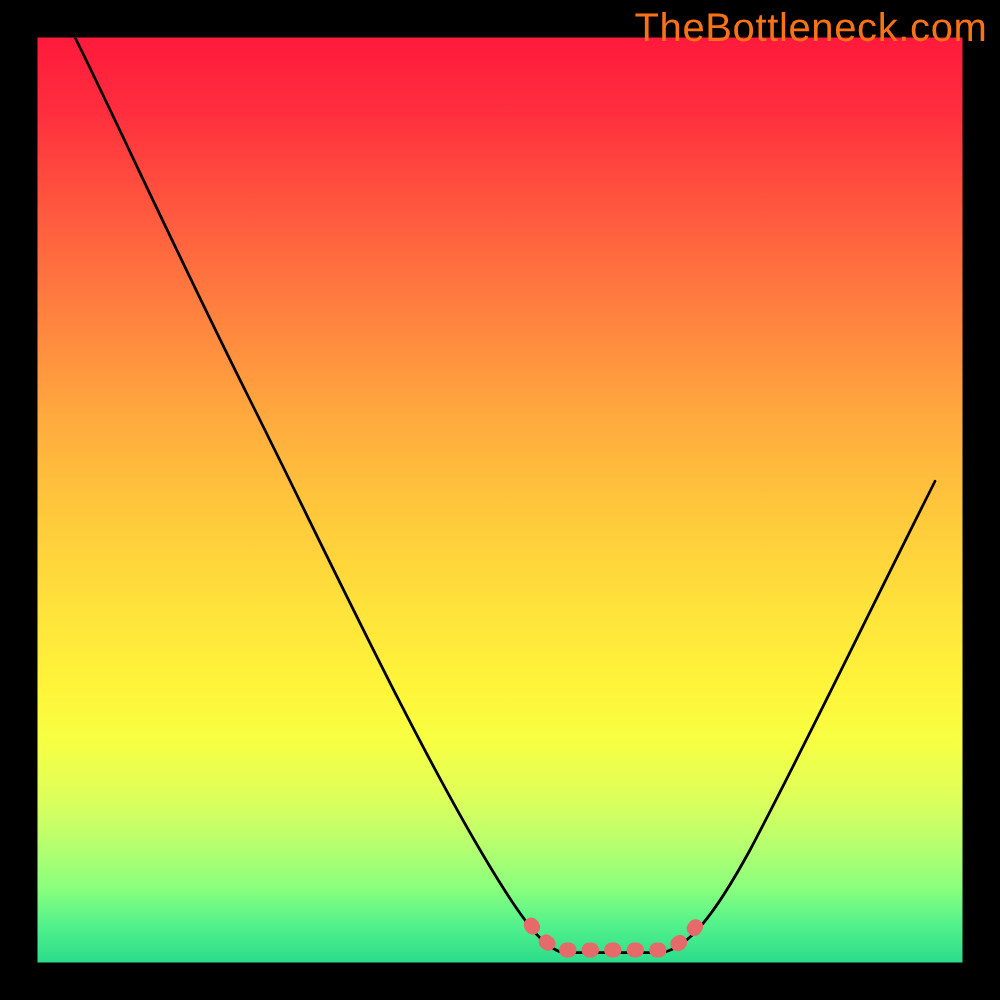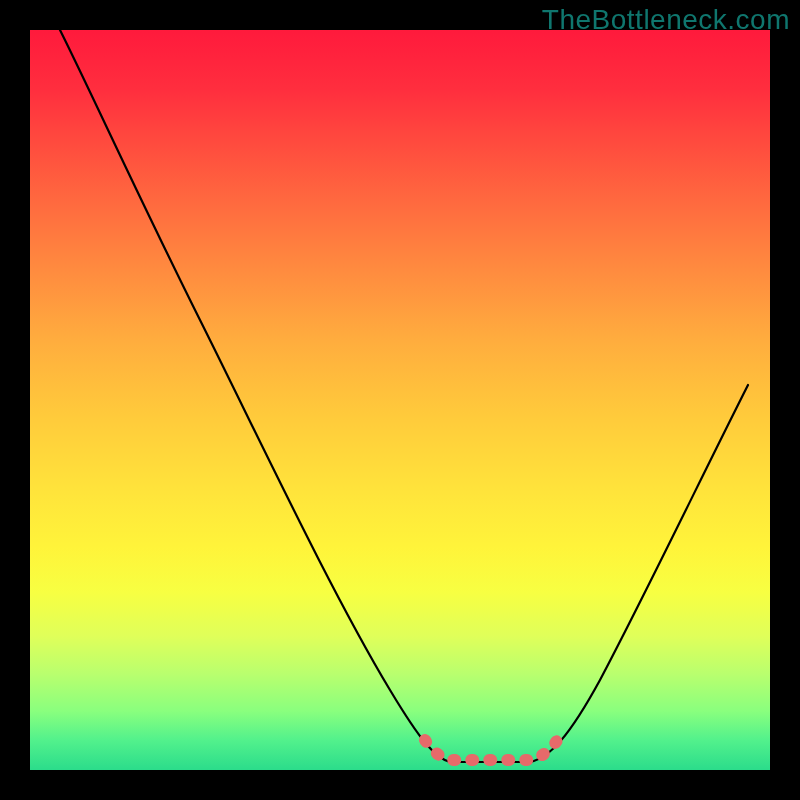--- a/index.html
+++ b/index.html
@@ -14,22 +14,22 @@
   .outer {
     width: 800px;
     height: 800px;
     background: #000;
     position: relative;
   }
   .watermark {
     position: absolute;
     top: 4px;
     right: 10px;
-    color: #0f766e;
-    font-size: 28px;
+    color: #f97316;
+    font-size: 32px;
     font-weight: 500;
     letter-spacing: 0.5px;
     z-index: 3;
   }
   .plot {
     position: absolute;
     left: 30px;
     top: 30px;
     width: 740px;
     height: 740px;

